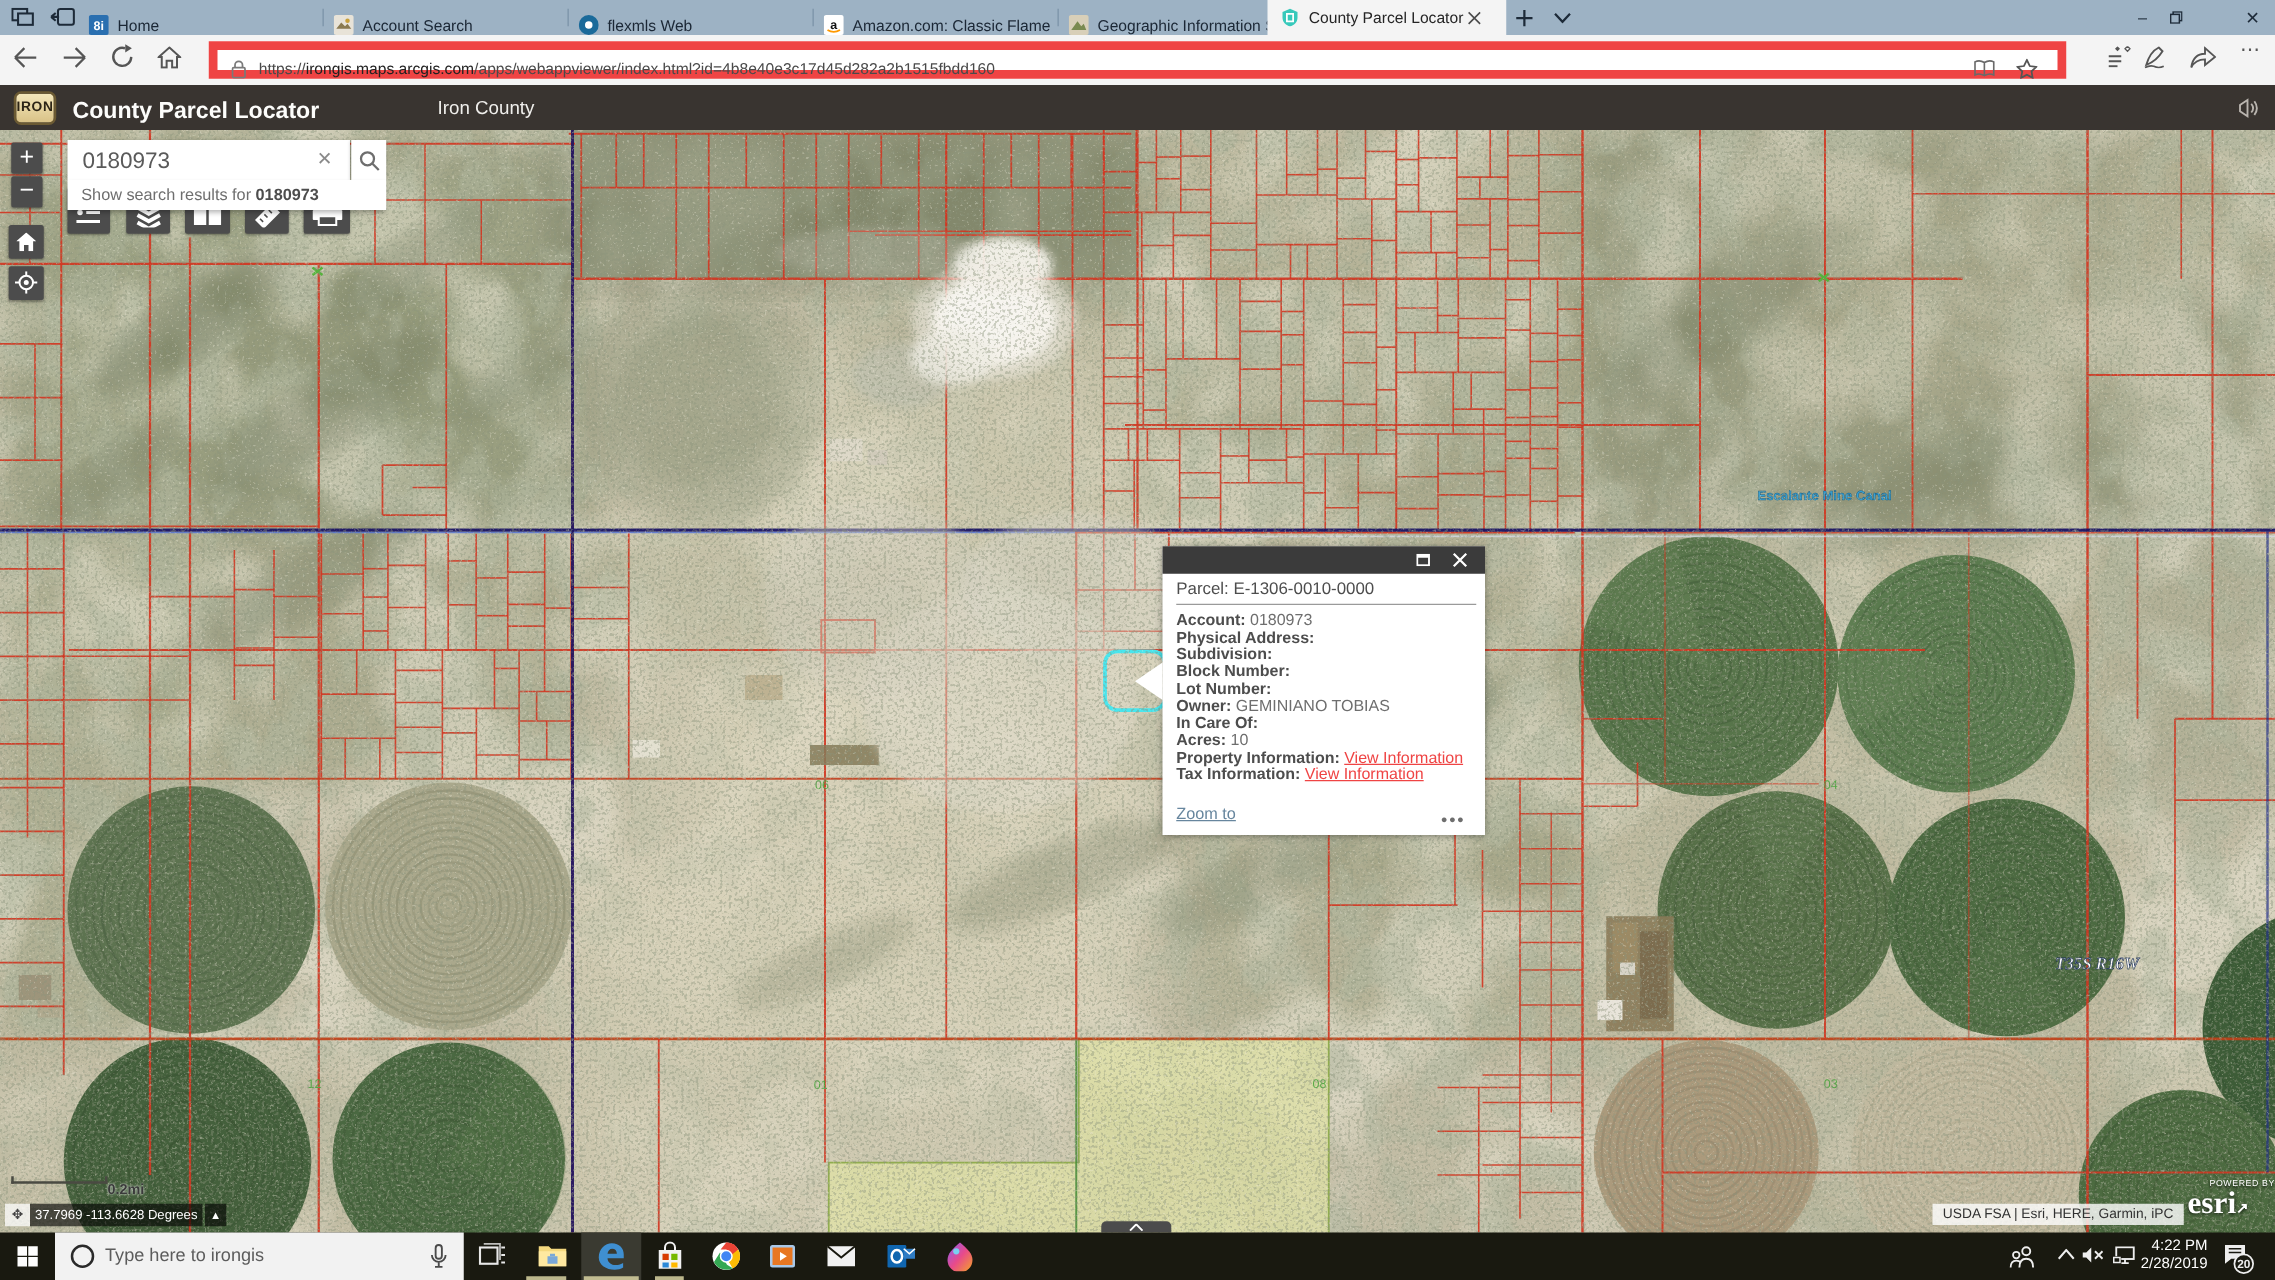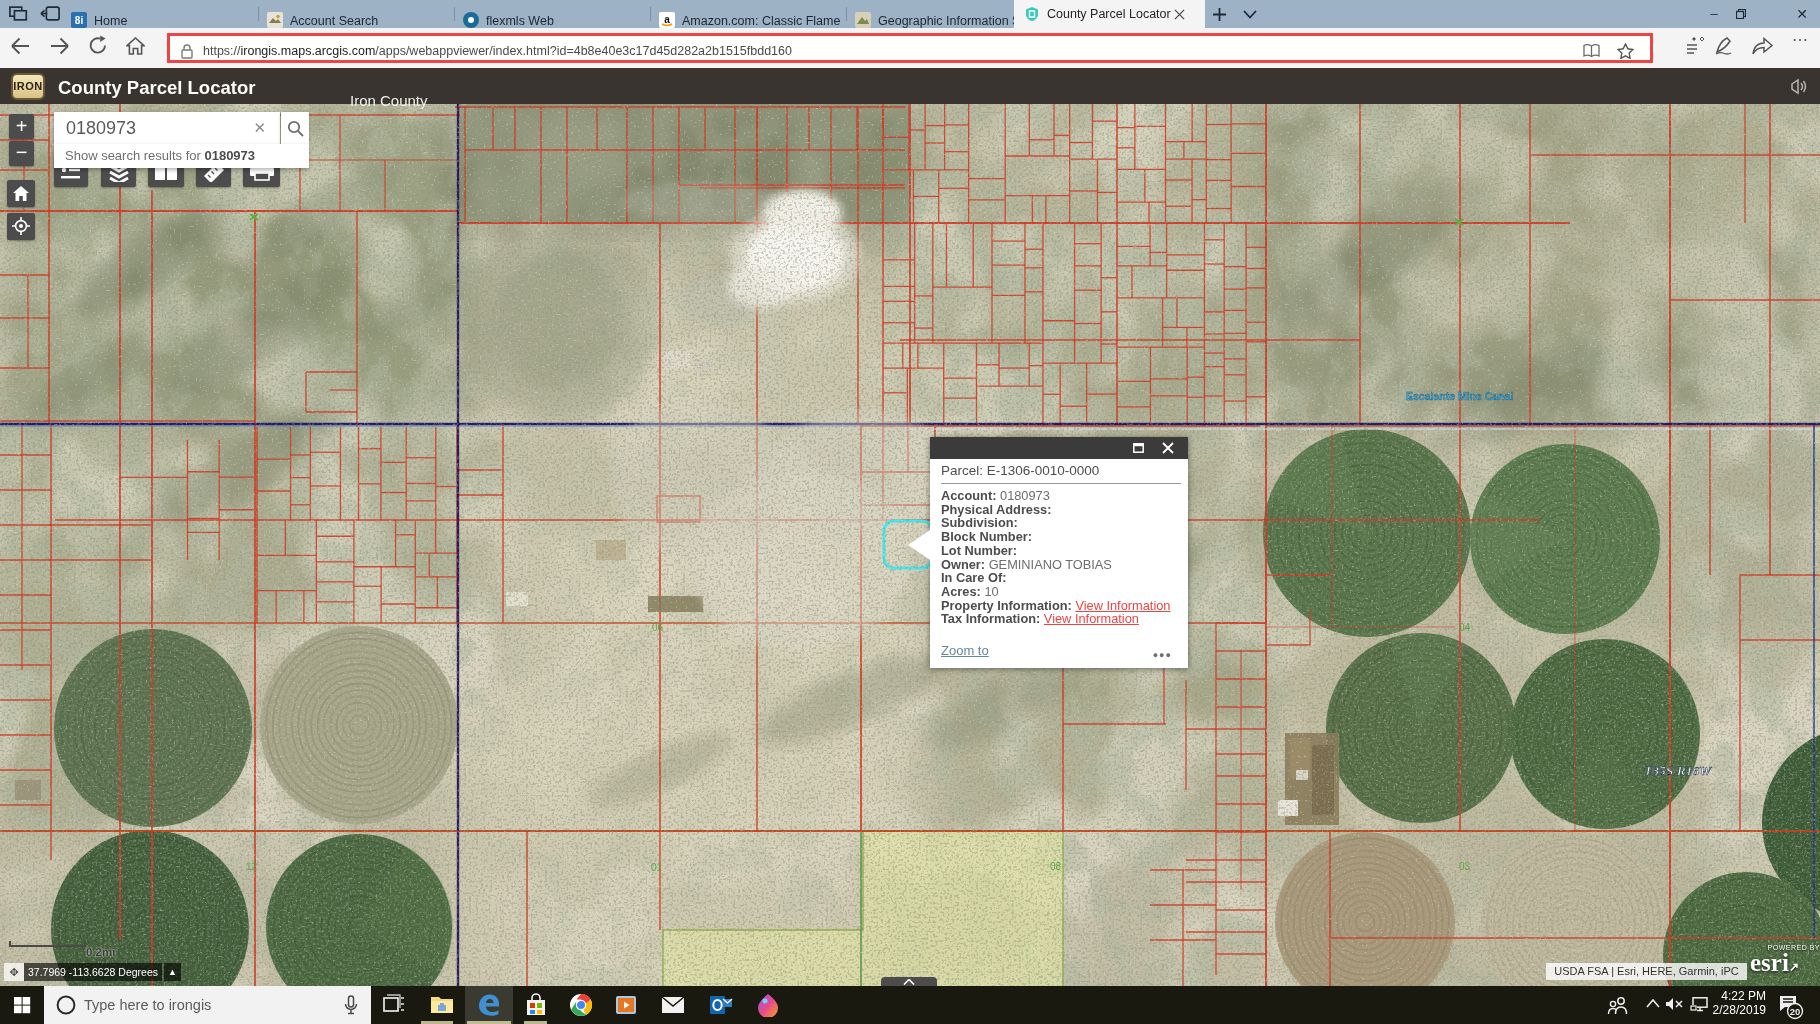--- a/index.html
+++ b/index.html
@@ -9,26 +9,26 @@
 .tbico{position:absolute;top:6px;color:#1d2a38}
 .tab{position:absolute;top:0;height:28px;font-size:12.5px;color:#1b2735;display:flex;align-items:flex-end;padding-left:9px;white-space:nowrap;overflow:hidden}
 .tab .fav{width:16px;height:16px;margin-right:7px;flex:0 0 16px}
 .tabsep{position:absolute;top:7px;width:1px;height:14px;background:#7a91a6}
 #activetab{position:absolute;left:1014px;top:0;width:191px;height:28px;background:#f4f4f4;display:flex;align-items:center;font-size:12.5px;color:#252525;padding-left:10px;white-space:nowrap}
 #activetab .fav{width:16px;height:16px;margin-right:7px;flex:0 0 16px}
 .winctl{position:absolute;top:0;height:28px;width:44px;text-align:center;line-height:28px;color:#1d2a38;font-size:13px}
 
 #addr{position:absolute;left:0;top:28px;width:1820px;height:40px;background:#f4f4f4}
 .navico{position:absolute;top:9px;color:#4d5256}
-#addrfield{position:absolute;left:167px;top:5px;width:1486px;height:30px;background:#fff;border:3px solid #ef4444;font-size:12.5px;color:#3b3b3b;line-height:28px}
+#addrfield{position:absolute;left:167px;top:5px;width:1486px;height:30px;background:#fff;border:7px solid #ef4444;font-size:12.5px;color:#3b3b3b;line-height:28px}
 
 #apphead{position:absolute;left:0;top:68px;width:1820px;height:36px;background:#393430}
 #applogo{position:absolute;left:11px;top:73px;width:34px;height:27px;background:linear-gradient(#f4e7bb,#d9c287);border-radius:6px;border:2px solid #6b5a33;color:#2c2416;font-weight:bold;font-size:11px;text-align:center;line-height:23px;letter-spacing:0.5px}
 #apptitle{position:absolute;left:58px;top:77px;font-size:18.5px;font-weight:bold;color:#fdfdfb;letter-spacing:0px}
-#appsub{position:absolute;left:350px;top:92px;font-size:15px;color:#f0efec}
+#appsub{position:absolute;left:350px;top:78px;font-size:15px;color:#f0efec}
 
 .mapbtn{position:absolute;background:#4c4c4c;color:#fff;text-align:center;border-radius:2px;box-shadow:0 1px 2px rgba(0,0,0,.35)}
 #searchbox{position:absolute;left:54px;top:112px;width:226px;height:32px;background:#fff;box-shadow:0 1px 3px rgba(0,0,0,.3);font-size:18px;color:#5a5a5a;line-height:32px;padding-left:12px}
 #searchbtn{position:absolute;left:281px;top:112px;width:28px;height:32px;background:#fff;box-shadow:0 1px 3px rgba(0,0,0,.3)}
 #suggest{position:absolute;left:54px;top:144px;width:255px;height:24px;background:#fff;font-size:13px;color:#6e6e6e;line-height:24px;padding-left:11px;box-shadow:0 2px 4px rgba(0,0,0,.3);z-index:6}
 
 #popup{position:absolute;left:930px;top:437px;width:258px;height:231px;background:#fff;box-shadow:0 1px 6px rgba(0,0,0,.45);font-size:13px}
 #popuphead{position:absolute;left:0;top:0;width:258px;height:22px;background:#3b3b3b}
 #popupbody{position:absolute;left:11px;top:26px;width:240px;color:#6e6e6e}
 #popup .ttl{font-size:13.5px;color:#4d4d4d;padding-bottom:5px;border-bottom:1px solid #9a9a9a;margin-bottom:5px}

